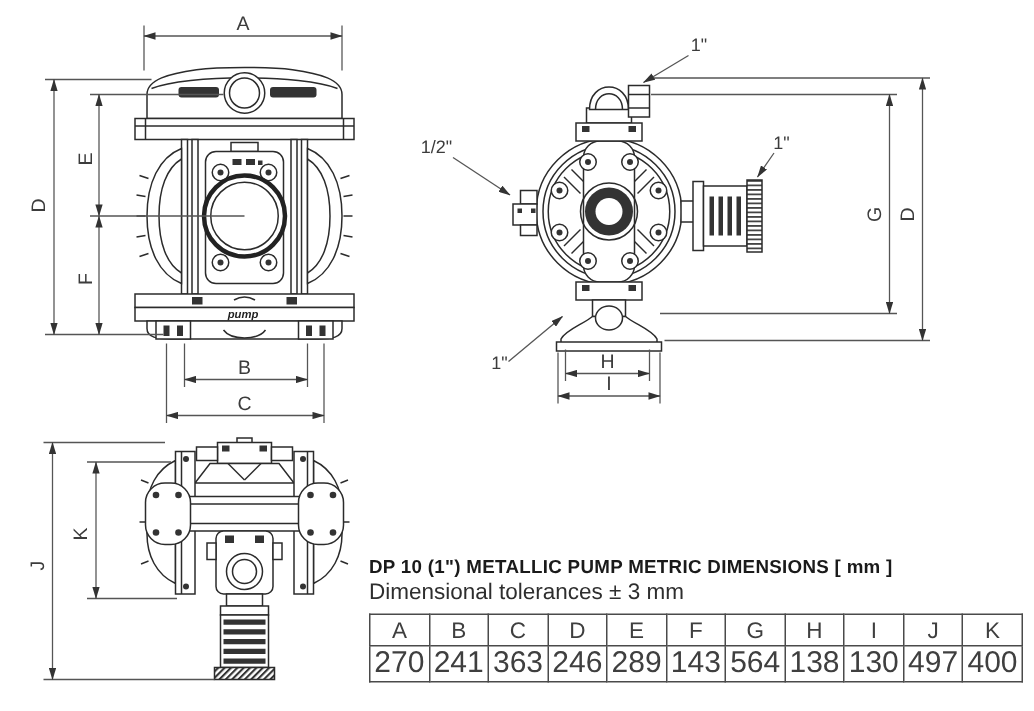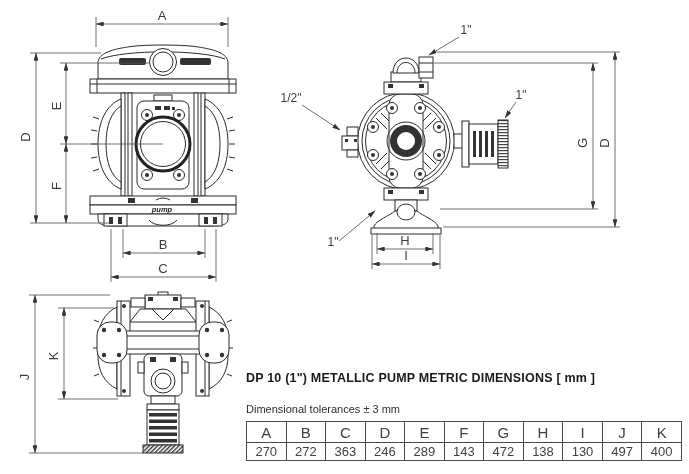--- a/index.html
+++ b/index.html
@@ -8,26 +8,26 @@
   svg{position:absolute;left:0;top:0;}
   .dw{stroke:#2b2b2b;stroke-width:1;fill:#fff;}
   .dwn{stroke:#2b2b2b;stroke-width:1;fill:none;}
   .dk{fill:#333;stroke:none;}
   .dim{stroke:#555;stroke-width:0.85;fill:none;}
   .dimtxt{font-size:13px;fill:#3c3c3c;text-anchor:middle;}
   .porttxt{font-size:12px;fill:#3c3c3c;text-anchor:middle;}
   .logo{font-size:7.5px;font-style:italic;font-weight:bold;fill:#222;text-anchor:middle;}
   .caption{position:absolute;left:246px;top:371px;width:437px;color:#1a1a1a;}
   .cap-title{font-weight:bold;font-size:12.5px;letter-spacing:0.2px;white-space:nowrap;}
-  .cap-sub{font-size:11px;margin-top:18px;color:#2e2e2e;}
+  .cap-sub{font-size:15px;margin-top:1px;color:#2e2e2e;}
   table.dimtable{border-collapse:collapse;table-layout:fixed;width:436px;margin-top:6px;}
   table.dimtable td{border:1px solid #4a4a4a;text-align:center;padding:0;
        color:#3f3f3f;font-size:15px;}
   tr.hd td{height:20px;}
-  tr.val td{height:17px;font-size:13px;}
+  tr.val td{height:17px;font-size:20px;}
 </style>
 </head>
 <body>
 
 <svg width="689" height="474" viewBox="0 0 689 474">
   <defs>
     <marker id="arr" viewBox="0 0 10 6" refX="9.5" refY="3" markerWidth="9.5" markerHeight="5.7" orient="auto-start-reverse">
       <path d="M0,0 L10,3 L0,6 Z" fill="#333"></path>
     </marker>
     <pattern id="hrib" width="3" height="3" patternUnits="userSpaceOnUse">
@@ -334,26 +334,26 @@
       <td>E</td>
       <td>F</td>
       <td>G</td>
       <td>H</td>
       <td>I</td>
       <td>J</td>
       <td>K</td>
     </tr>
     <tr class="val">
       <td>270</td>
-      <td>272</td>
+      <td>241</td>
       <td>363</td>
       <td>246</td>
       <td>289</td>
       <td>143</td>
-      <td>472</td>
+      <td>564</td>
       <td>138</td>
       <td>130</td>
       <td>497</td>
       <td>400</td>
     </tr>
   </tbody>
     </table>
 </div>
 
 </body></html>

